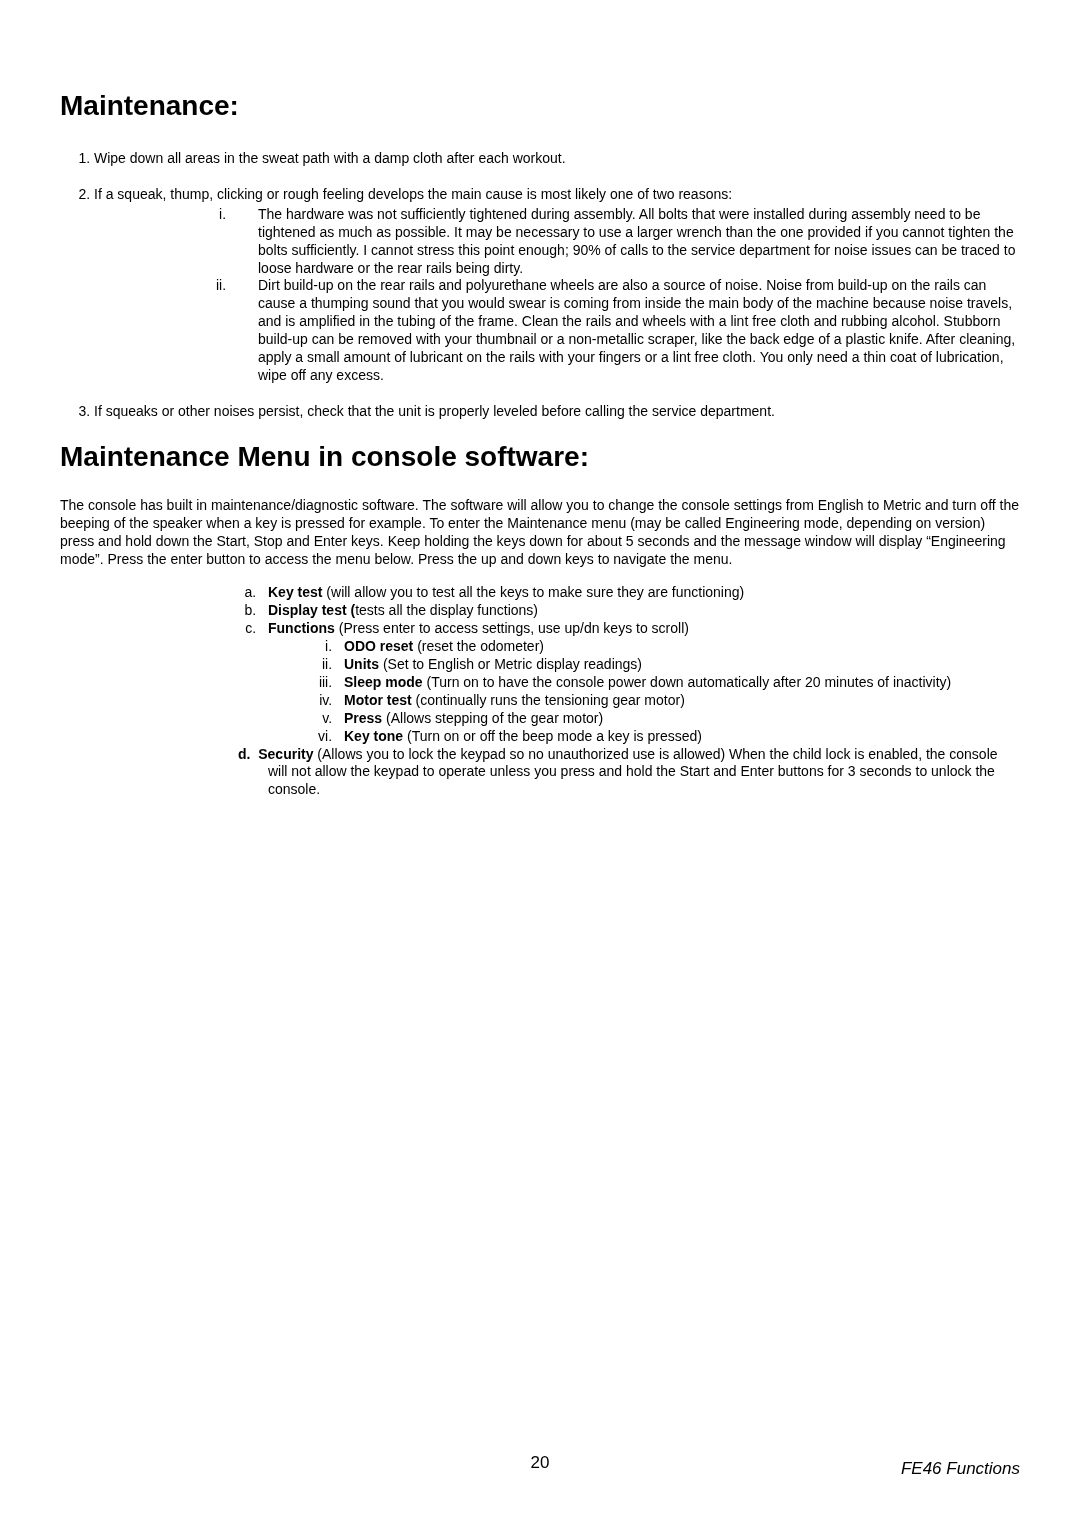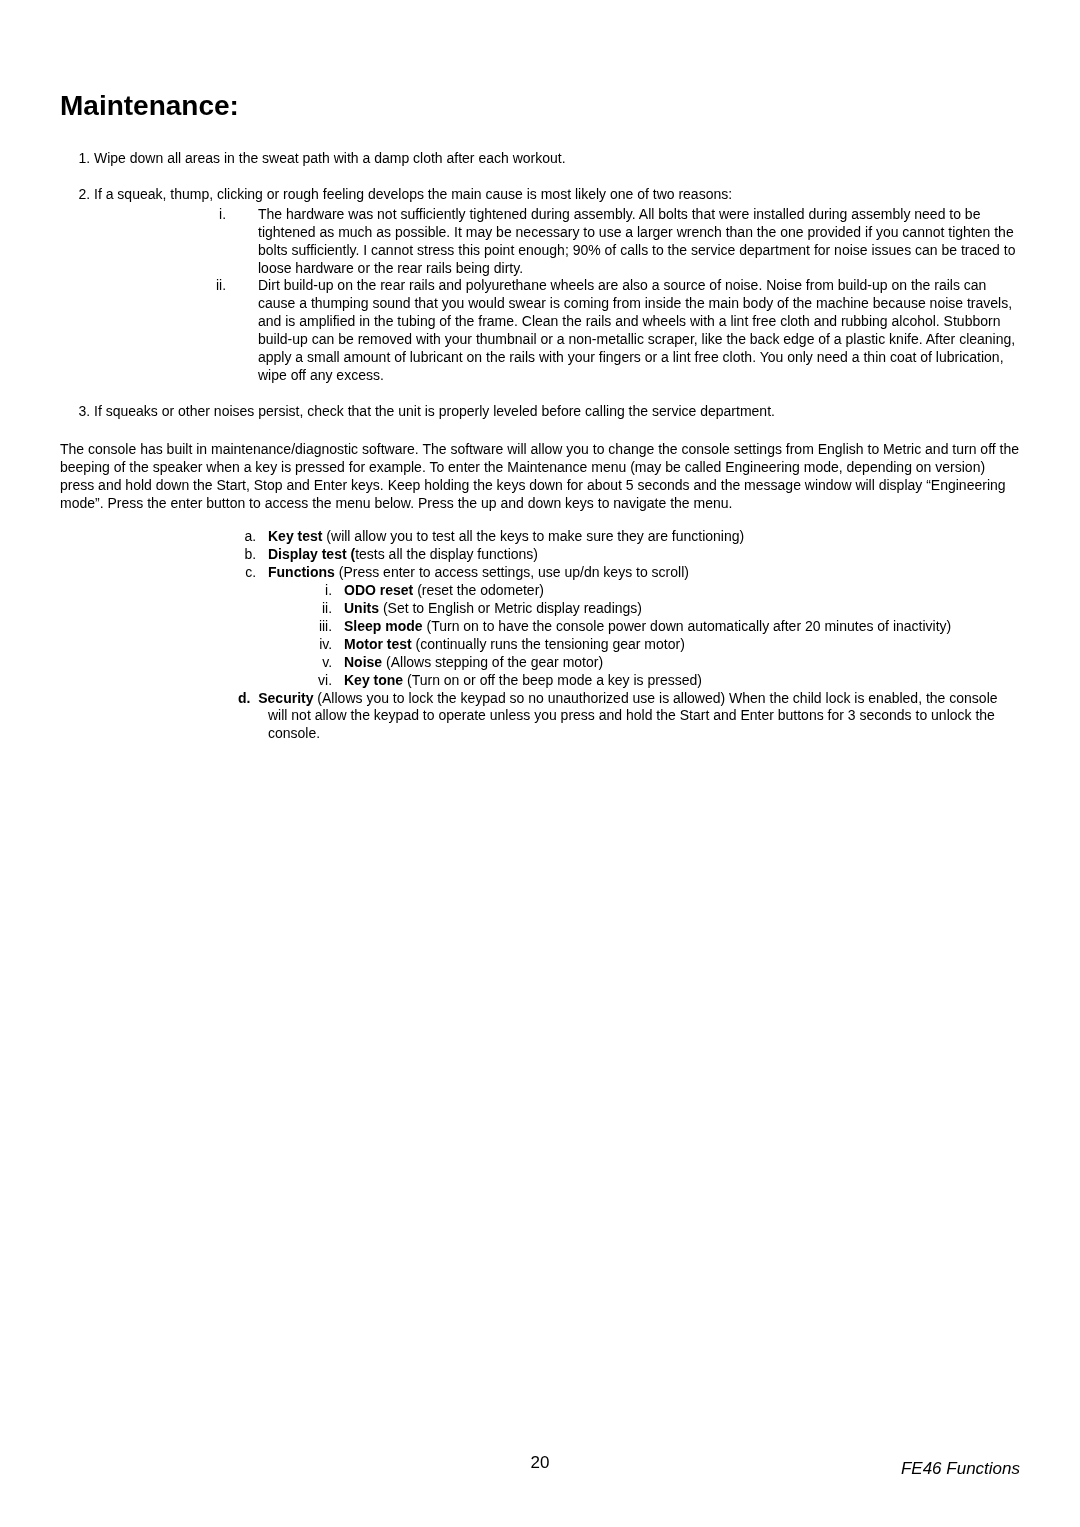--- a/index.html
+++ b/index.html
@@ -102,38 +102,39 @@
     <li>
       <span>If a squeak, thump, clicking or rough feeling develops the main cause is most likely one of two reasons:</span>
       <ol class="roman">
         <li>The hardware was not sufficiently tightened during assembly. All bolts that were installed during assembly need to be tightened as much as possible. It may be necessary to use a larger wrench than the one provided if you cannot tighten the bolts sufficiently. I cannot stress this point enough; 90% of calls to the service department for noise issues can be traced to loose hardware or the rear rails being dirty.</li>
         <li>Dirt build-up on the rear rails and polyurethane wheels are also a source of noise. Noise from build-up on the rails can cause a thumping sound that you would swear is coming from inside the main body of the machine because noise travels, and is amplified in the tubing of the frame. Clean the rails and wheels with a lint free cloth and rubbing alcohol. Stubborn build-up can be removed with your thumbnail or a non-metallic scraper, like the back edge of a plastic knife. After cleaning, apply a small amount of lubricant on the rails with your fingers or a lint free cloth. You only need a thin coat of lubrication, wipe off any excess.</li>
       </ol>
     </li>
     <li>If squeaks or other noises persist, check that the unit is properly leveled before calling the service department.</li>
   </ol>
 
+  <h2 class="second">Maintenance Menu in console software:</h2>
 
   <p class="para">The console has built in maintenance/diagnostic software. The software will allow you to change the console settings from English to Metric and turn off the beeping of the speaker when a key is pressed for example. To enter the Maintenance menu (may be called Engineering mode, depending on version) press and hold down the Start, Stop and Enter keys. Keep holding the keys down for about 5 seconds and the message window will display “Engineering mode”. Press the enter button to access the menu below. Press the up and down keys to navigate the menu.</p>
 
   <ol class="alpha">
     <li>
       <span class="bold">Key test</span><span>  (will allow you to test all the keys to make sure they are functioning)</span>
     </li>
     <li>
       <span class="bold">Display test (</span><span>tests all the display functions)</span>
     </li>
     <li>
       <span class="bold">Functions</span><span> (Press enter to access settings, use up/dn keys to scroll)</span>
       <ol class="inner-roman">
         <li><span class="bold">ODO reset</span><span> (reset the odometer)</span></li>
         <li><span class="bold">Units</span><span> (Set to English or Metric display readings)</span></li>
         <li><span class="bold">Sleep mode</span><span> (Turn on to have the console power down automatically after 20 minutes of inactivity)</span></li>
         <li><span class="bold">Motor test</span><span> (continually runs the tensioning gear motor)</span></li>
-        <li><span class="bold">Noise</span><span> (Allows stepping of the gear motor)</span></li>
+        <li><span class="bold">Press</span><span> (Allows stepping of the gear motor)</span></li>
         <li><span class="bold">Key tone</span><span> (Turn on or off the beep mode a key is pressed)</span></li>
       </ol>
     </li>
     <li style="list-style-type:none;">
       <span style="margin-left:-30px; font-weight:bold;">d.&nbsp;&nbsp;</span><span class="bold">Security</span><span> (Allows you to lock the keypad so no unauthorized use is allowed) When the child lock is enabled, the console will not allow the keypad to operate unless you press and hold the Start and Enter buttons for 3 seconds to unlock the console.</span>
     </li>
   </ol>
 
   <div class="footer">
     <span class="pnum">20</span>

